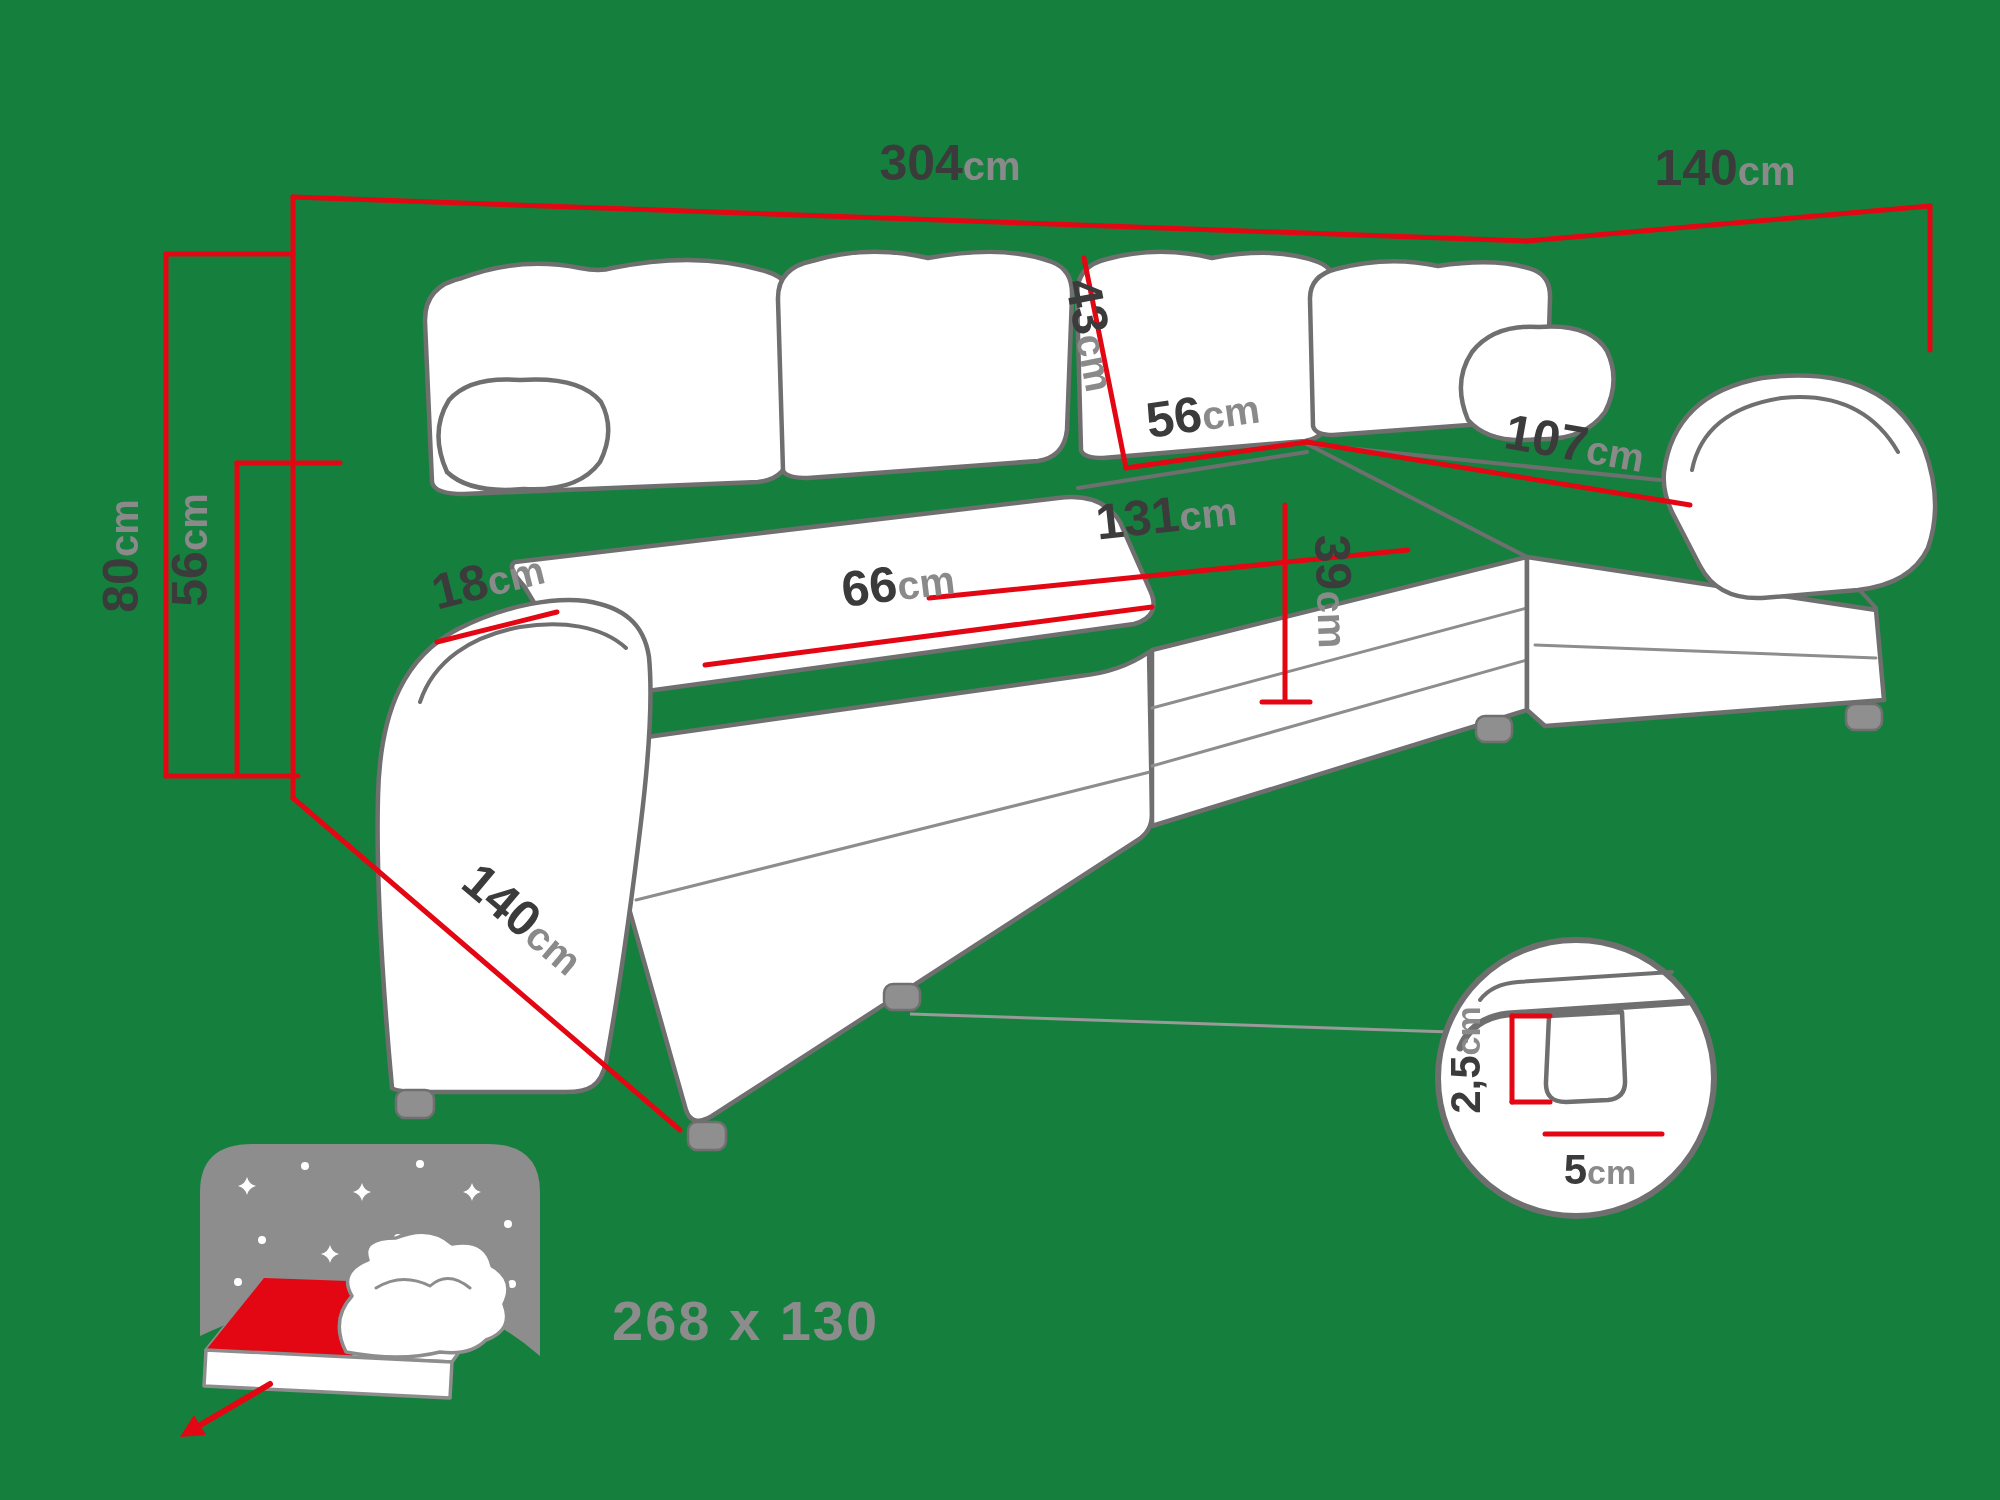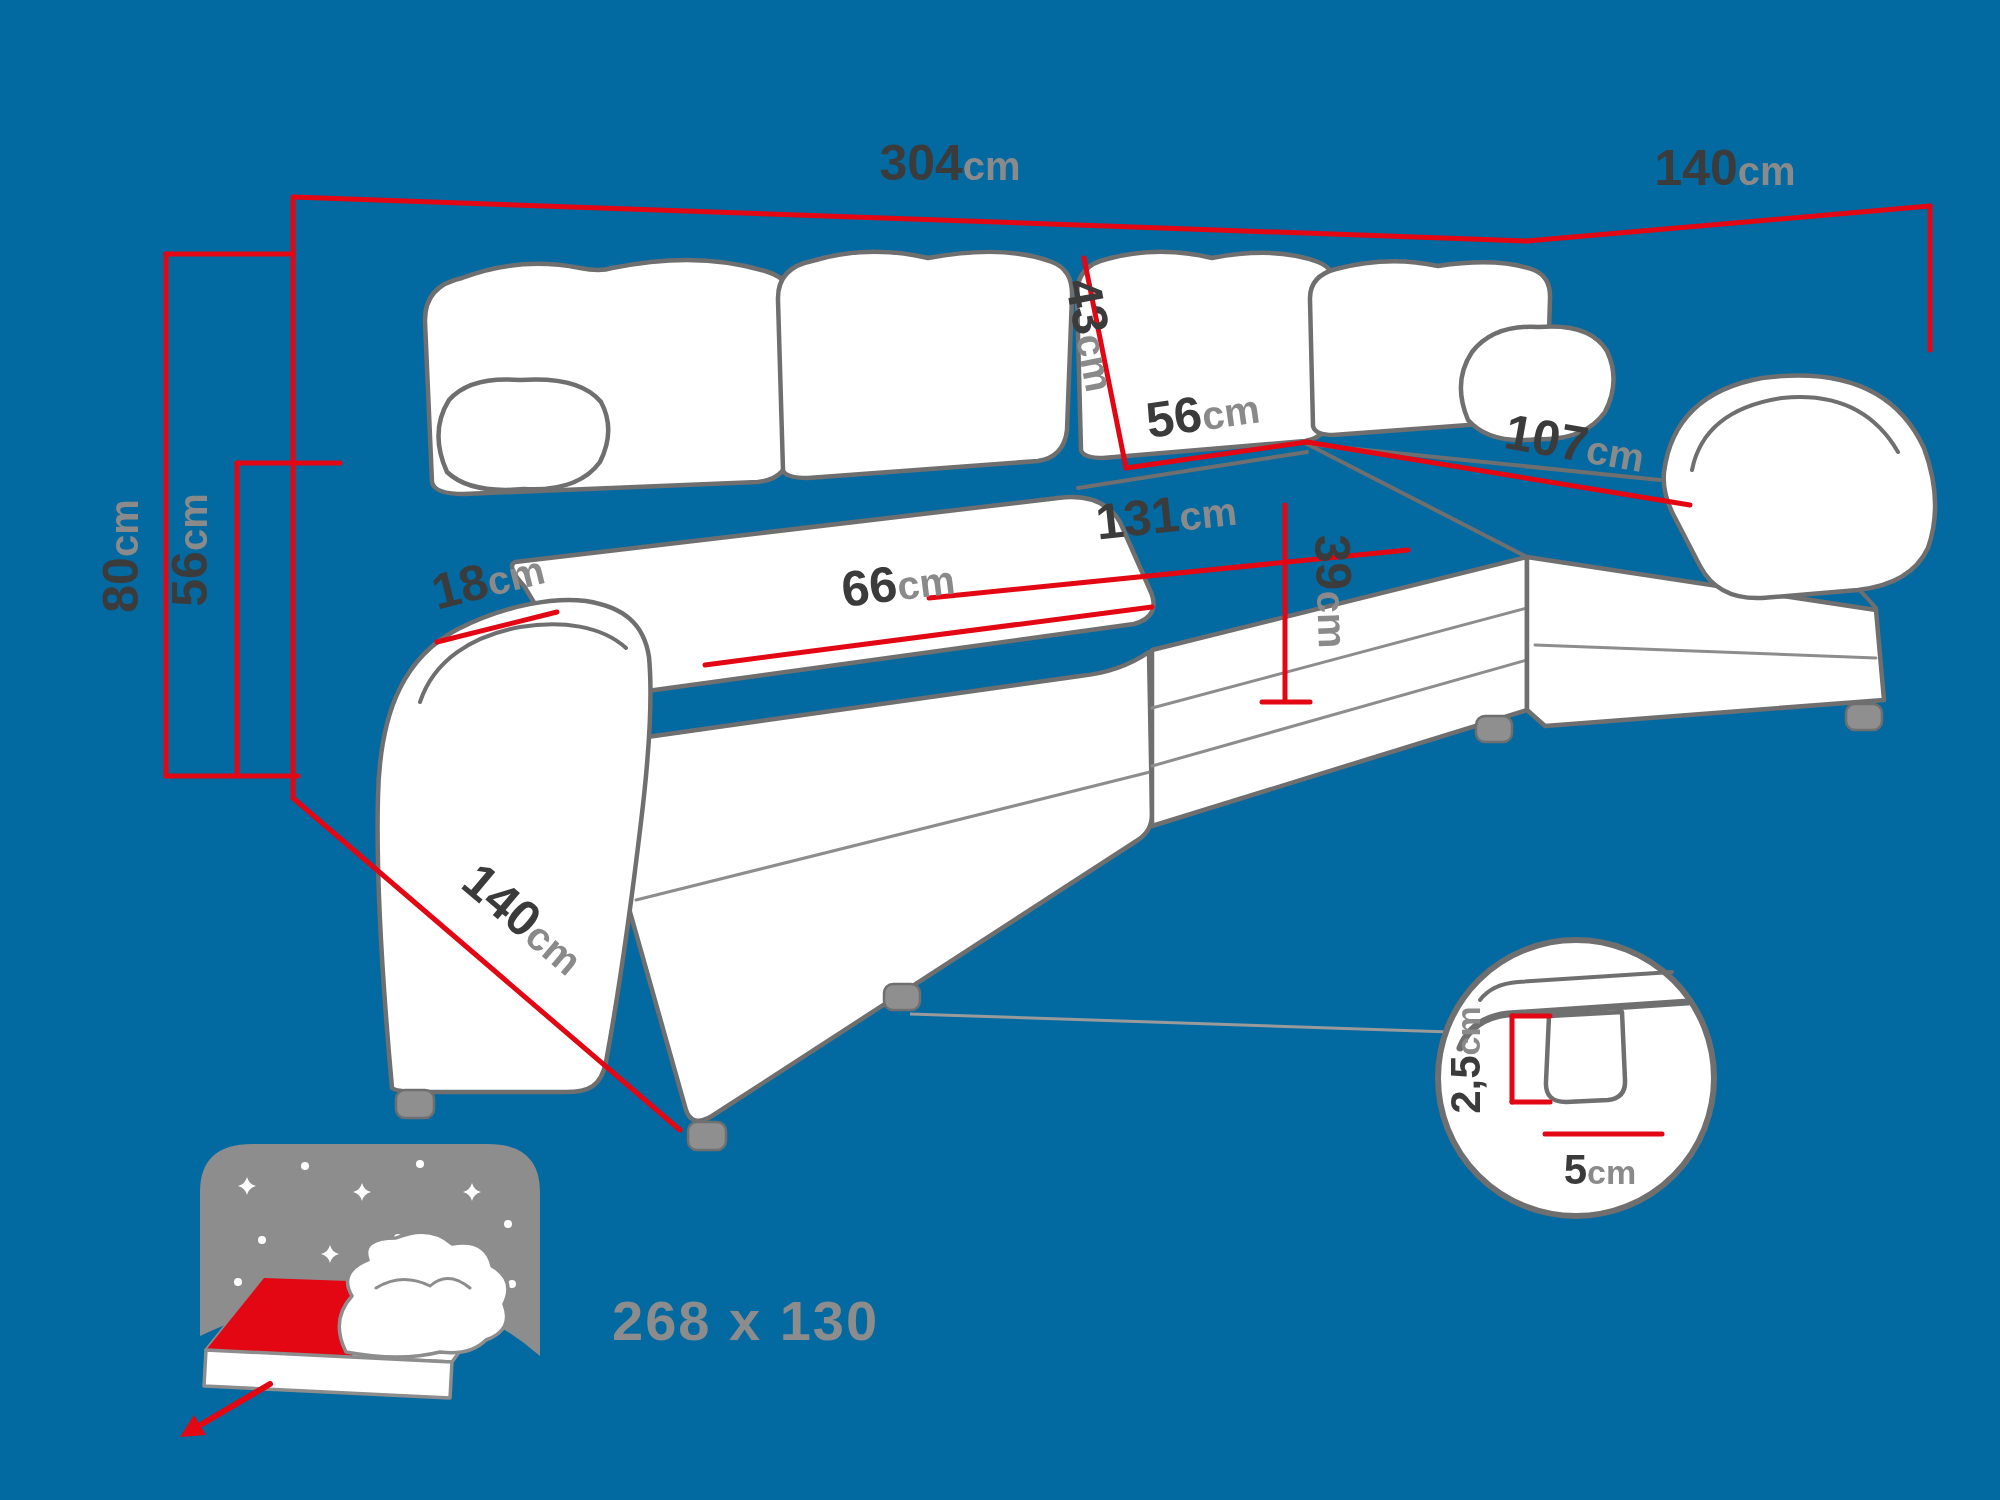--- a/index.html
+++ b/index.html
@@ -1,17 +1,17 @@
 <!DOCTYPE html>
 <html><head>
 <meta charset="utf-8">
 <title>Diagram</title>
 <style>
   html,body{margin:0;padding:0;background:#ffffff;}
-  .stage{position:relative;width:2000px;height:1500px;background:#0369a1;overflow:hidden;text-align:center;}
+  .stage{position:relative;width:2000px;height:1500px;background:#15803d;overflow:hidden;text-align:center;}
   svg{position:absolute;left:0;top:0;}
   text{font-family:"Liberation Sans", sans-serif;}
   .art{fill:#ffffff;stroke:#6f6f6f;stroke-width:4.5;stroke-linejoin:round;stroke-linecap:round;}
   .ln{fill:none;stroke:#6f6f6f;stroke-width:4;stroke-linejoin:round;stroke-linecap:round;}
   .seam{fill:none;stroke:#8d8d8d;stroke-width:3;stroke-linecap:round;}
   .foot{fill:#8f8f8f;stroke:#6f6f6f;stroke-width:2.5;}
   .red{fill:none;stroke:#e30613;stroke-width:5;stroke-linecap:round;}
   .redfill{fill:#e30613;stroke:none;}
   .pointer{fill:none;stroke:#9a9a9a;stroke-width:3;}
   .lens{fill:#ffffff;stroke:#6f6f6f;stroke-width:6;}

